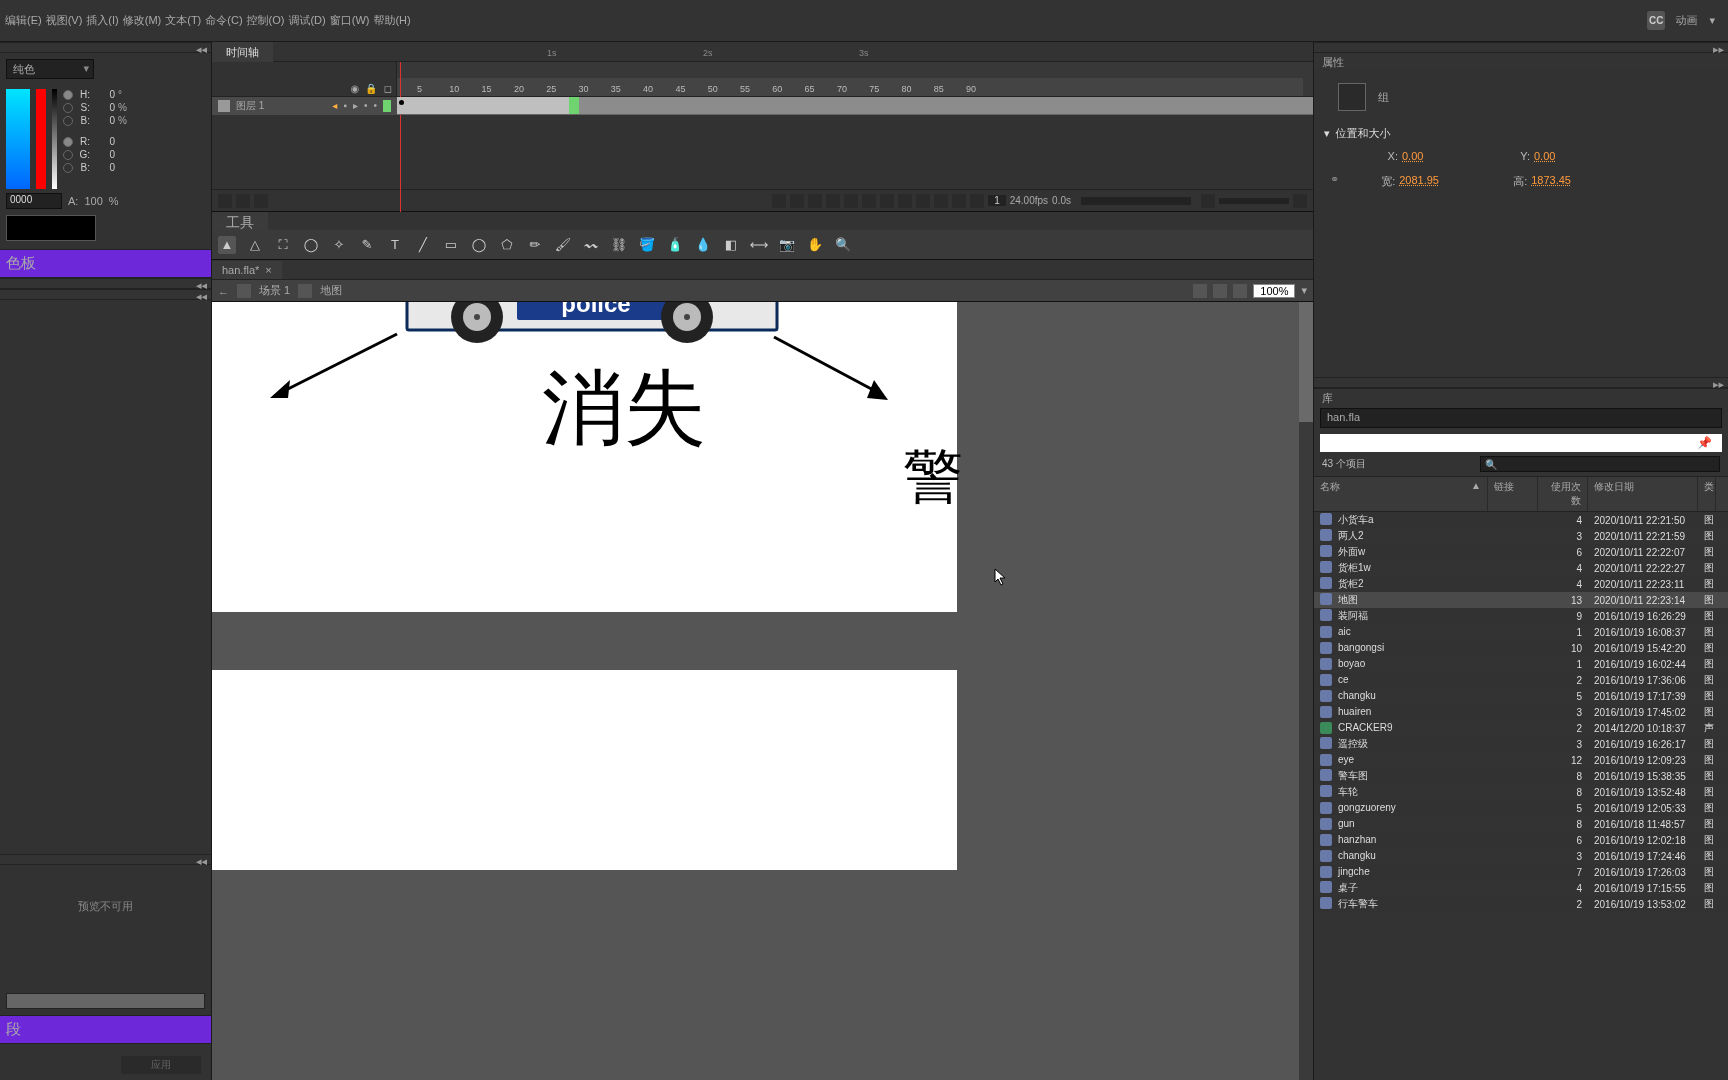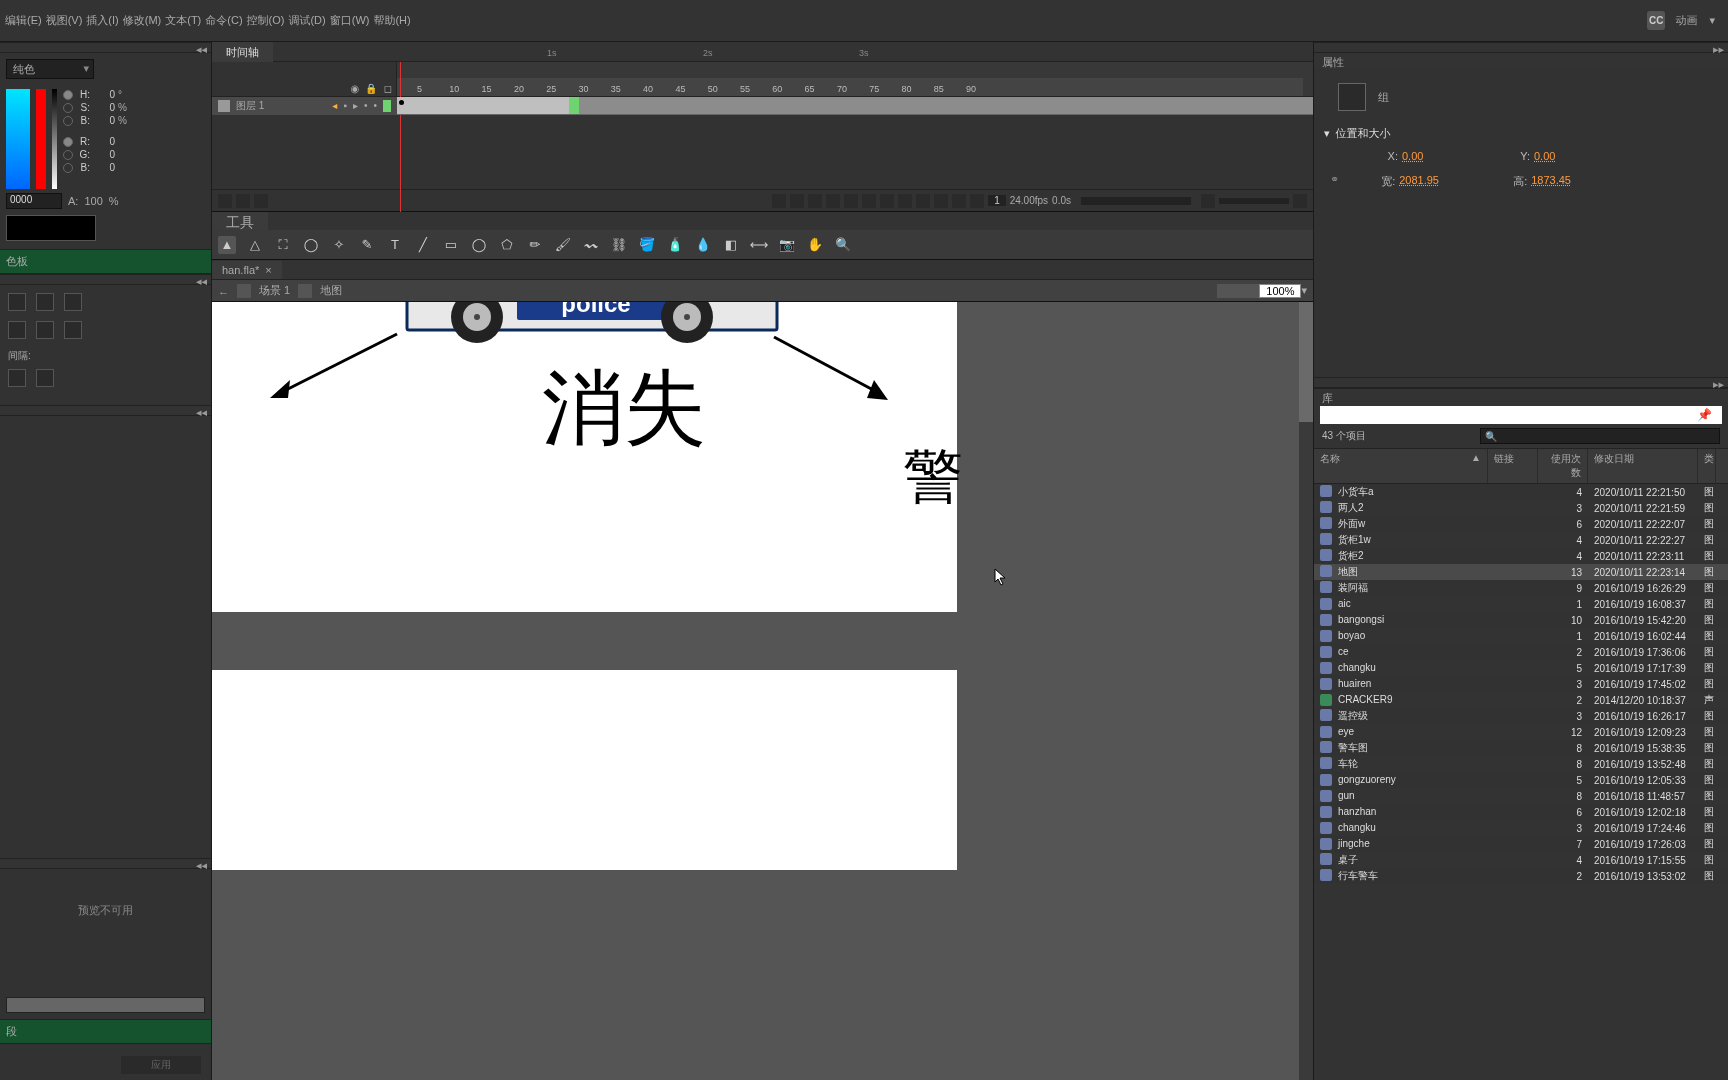--- a/index.html
+++ b/index.html
@@ -25,21 +25,21 @@
 .gray-bar { width:5px; height:100px; background:linear-gradient(#000,#fff);}
 .hsb-grid { flex:1; display:flex; flex-direction:column; gap:2px; font-size:10px;}
 .hsb-grid .r{display:flex; align-items:center; gap:3px;}
 .hsb-grid .lbl{ width:14px; text-align:right; color:#ccc;}
 .hsb-grid .val{ width:22px; text-align:right; color:#ccc;}
 .hsb-grid .dot{ width:10px; height:10px; border:1px solid #666; border-radius:50%;}
 .hsb-grid .dot.on{ background:#888;}
 .hex-row{ display:flex; gap:6px; margin-top:4px; align-items:center;}
 .hex-box{ width:56px; height:16px; background:#222; border:1px solid #111; font-size:10px; padding:0 3px; color:#ddd;}
 .preview-swatch{ width:90px; height:26px; background:#000; margin-top:6px; border:1px solid #555;}
-.secname{ padding:4px 6px; background:#14532d; border-top:1px solid #222; border-bottom:1px solid #222; font-size:11px;}
+.secname{ padding:4px 6px; background:#6d28d9; border-top:1px solid #222; border-bottom:1px solid #222; font-size:15px;}
 .align-panel{ padding:8px; background:#323232; }
 .icon-row{ display:flex; gap:10px; margin-bottom:10px;}
 .icon-slot{ width:18px; height:18px; border:1px solid #555; background:#2a2a2a;}
 .label-sm{font-size:10px; color:#aaa; margin:4px 0 6px;}
 .preview-panel{ background:#323232; padding:6px; height:150px; display:flex; flex-direction:column;}
 .preview-text{ text-align:center; color:#888; margin-top:28px;}
 .hscroll{ height:16px; background:#444; border:1px solid #222; margin-top:auto;}
 .hscroll .thumb{ height:100%; width:100%; background:#666;}
 .hx-panel{ background:#323232; padding:6px 6px 30px 6px; position:relative;}
 .apply-strip{ position:absolute; bottom:6px; right:10px; width:80px; height:18px; background:#2a2a2a; text-align:center; font-size:10px; color:#666; line-height:18px;}
@@ -73,21 +73,21 @@
 .tools-tab{padding:2px 14px; background:#3b3b3b; font-size:14px;}
 .tools-row{ height:30px; background:#3a3a3a; display:flex; align-items:center; padding:0 6px; gap:10px; border-bottom:1px solid #111;}
 .tool{ width:18px; height:18px; display:flex; align-items:center; justify-content:center; color:#ccc; font-size:13px;}
 .tool.sel{ background:#555; border-radius:2px;}
 
 .doc-tabs{ height:20px; background:#333; display:flex; align-items:center; border-bottom:1px solid #222;}
 .doc-tab{ padding:3px 10px; background:#3b3b3b; font-size:11px; display:flex; gap:6px;}
 .doc-close{cursor:pointer;}
 .nav-bar{ height:22px; background:#414141; display:flex; align-items:center; padding:0 6px; gap:8px; font-size:11px; border-bottom:1px solid #111;}
 .nav-icon{ width:14px; height:14px; background:#555;}
-.nav-right{margin-left:auto; display:flex; }
+.nav-right{margin-left:auto; display:flex; gap:6px;}
 .zoom-box{ background:#fff; color:#000; padding:0 6px; font-size:11px; border:1px solid #888;}
 
 .stage-area{ flex:1; background:#555; position:relative; overflow:hidden;}
 .canvas{ position:absolute; left:0; top:0; width:745px; height:310px; background:#fff;}
 .canvas2{ position:absolute; left:0; top:368px; width:745px; height:200px; background:#fff;}
 .stage-scrollbar-v{ position:absolute; right:0; top:0; bottom:0; width:14px; background:#3a3a3a;}
 .stage-scrollbar-v .vthumb{ position:absolute; top:0; height:120px; width:100%; background:#6a6a6a;}
 .big-text{ position:absolute; font-family:"SimSun","STSong",serif; font-size:82px; color:#000; font-weight:400;}
 .part-text{ position:absolute; font-family:"SimSun","STSong",serif; font-size:60px; color:#000;}
 .arrow{stroke:#000; stroke-width:3; fill:none;}
@@ -209,37 +209,20 @@
           <div class="hex-box">0000</div>
           <span class="lbl">A:</span>
           <span class="val">100</span>
           <span>%</span>
         </div>
         <div class="preview-swatch"></div>
       </div>
       <div class="secname">色板</div>
 
       <div class="panel-collapse-bar">◂◂</div>
-      <div class="align-panel">
-        <div class="icon-row">
-          <div class="icon-slot"></div>
-          <div class="icon-slot"></div>
-          <div class="icon-slot"></div>
-        </div>
-        <div class="icon-row">
-          <div class="icon-slot"></div>
-          <div class="icon-slot"></div>
-          <div class="icon-slot"></div>
-        </div>
-        <div class="label-sm">间隔:</div>
-        <div class="icon-row">
-          <div class="icon-slot"></div>
-          <div class="icon-slot"></div>
-        </div>
-      </div>
 
       <div class="panel-collapse-bar">◂◂</div>
       <div style="flex:1;background:#323232"></div>
 
       <div class="panel-collapse-bar">◂◂</div>
       <div class="preview-panel">
         <div class="preview-text">预览不可用</div>
         <div class="hscroll">
             <div class="thumb"></div>
           </div>
@@ -456,20 +439,21 @@
             <span class="kv-val">2081.95</span>
             <span class="kv-lab">高:</span>
             <span class="kv-val">1873.45</span>
           </div>
         </div>
       </div>
       <div class="right-spacer"></div>
 
       <div class="panel-collapse-bar">▸▸</div>
       <div class="lib-hdr">库</div>
+      <div class="lib-dd">han.fla</div>
       <div class="lib-preview">
           <span class="pin">📌</span>
         </div>
       <div class="lib-meta">
         <span>43 个项目</span>
         <div class="lib-search">
             <span>🔍</span>
           </div>
       </div>
       <div class="lib-table">

